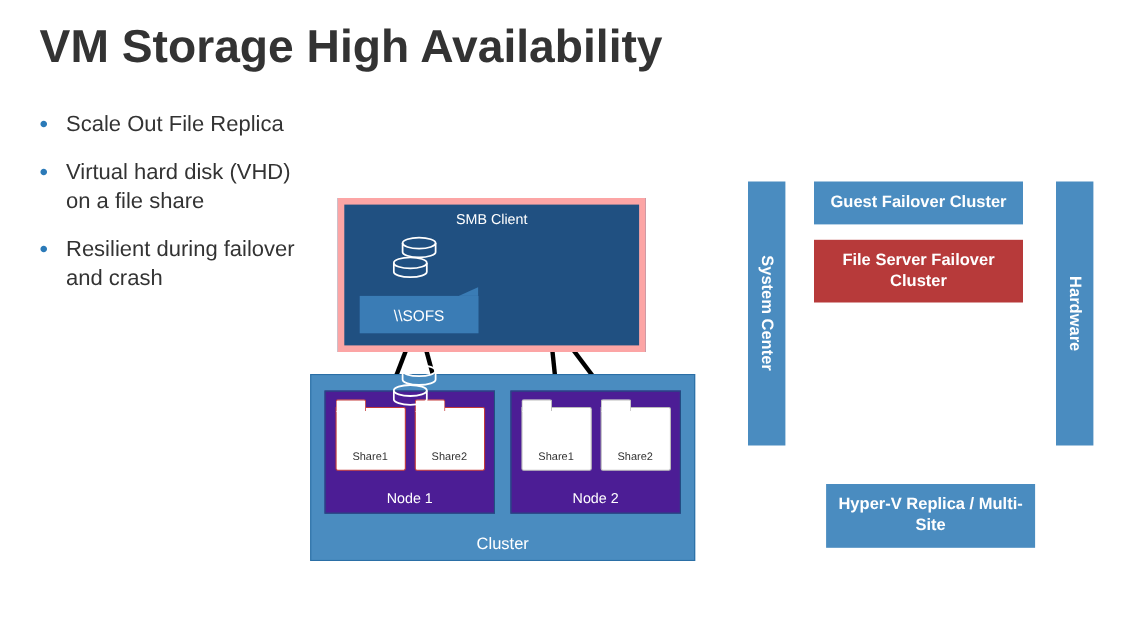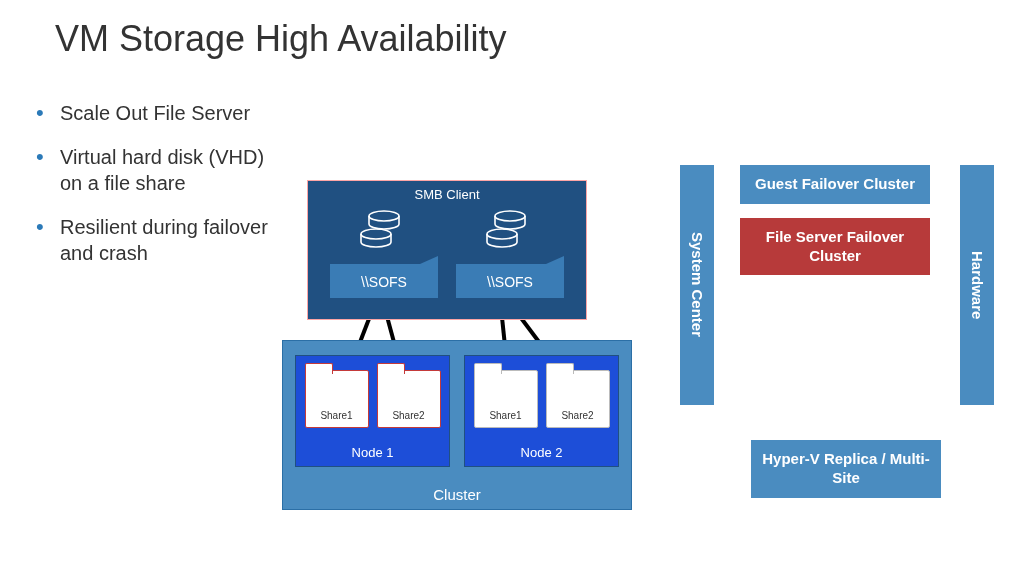--- a/index.html
+++ b/index.html
@@ -5,25 +5,24 @@
   * { margin: 0; padding: 0; box-sizing: border-box; }
   body {
     width: 1024px; height: 576px;
     background: #fff;
     font-family: "Segoe UI Light", "Segoe UI", Arial, sans-serif;
     color: #333;
     position: relative;
     overflow: hidden;
   }
   .title {
-    font-size: 36px;
-    font-weight: 400;
+    font-size: 42px;
+    font-weight: 700;
     padding: 18px 0 0 36px;
     color: #333;
-    margin-left: 19px;
   }
   .bullets {
     position: absolute;
     left: 36px; top: 100px;
     width: 250px;
     font-size: 20px;
     font-weight: 300;
     line-height: 1.3;
   }
   .bullets li {
@@ -47,34 +46,34 @@
     left: 282px; top: 180px;
     width: 350px; height: 360px;
   }
 
   
   .smb {
     position: absolute;
     left: 25px; top: 0;
     width: 280px; height: 140px;
     background: #205081;
-    border: 1px solid #fca5a5;
+    border: 6px solid #fca5a5;
     color: #fff;
     text-align: center;
   }
   .smb .smb-label {
     font-size: 13px;
     padding: 6px 0 4px;
     font-weight: 400;
   }
   .smb-inner {
     display: flex;
-    justify-content: center;
     gap: 18px;
     padding: 2px 14px 8px;
+    flex-direction: column;
   }
   .sofs-block {
     position: relative;
     width: 108px; height: 98px;
   }
   .server-icon {
     position: absolute;
     left: 50%; top: 0;
     transform: translateX(-50%);
     width: 48px; height: 46px;
@@ -113,21 +112,21 @@
     text-align: center;
     font-size: 15px;
   }
   .cluster-inner {
     display: flex;
     justify-content: center;
     gap: 14px;
     padding: 14px 10px 0;
   }
   .node {
-    background: #1d4ed8;
+    background: #4c1d95;
     border: 1px solid #205081;
     width: 155px; height: 112px;
     position: relative;
   }
   .node-label {
     position: absolute;
     bottom: 6px; left: 0; right: 0;
     text-align: center;
     font-size: 13px;
     color: #fff;
@@ -228,21 +227,21 @@
   .vbar.sc { left: 680px; top: 165px; height: 240px; }
   .vbar.hw { left: 960px; top: 165px; height: 240px; }
 
 </style>
 </head>
 <body>
 
 <h1 class="title">VM Storage High Availability</h1>
 
 <ul class="bullets">
-  <li>Scale Out File Server</li>
+  <li>Scale Out File Replica</li>
   <li>Virtual hard disk (VHD) on a file share</li>
   <li>Resilient during failover and crash</li>
 </ul>
 
 <div class="diagram">
 
   <svg class="lines" viewBox="0 0 350 360">
     <line x1="95" y1="118" x2="58" y2="214" stroke="#000" stroke-width="4"></line>
     <line x1="100" y1="118" x2="126" y2="214" stroke="#000" stroke-width="4"></line>
     <line x1="218" y1="118" x2="228" y2="214" stroke="#000" stroke-width="4"></line>

